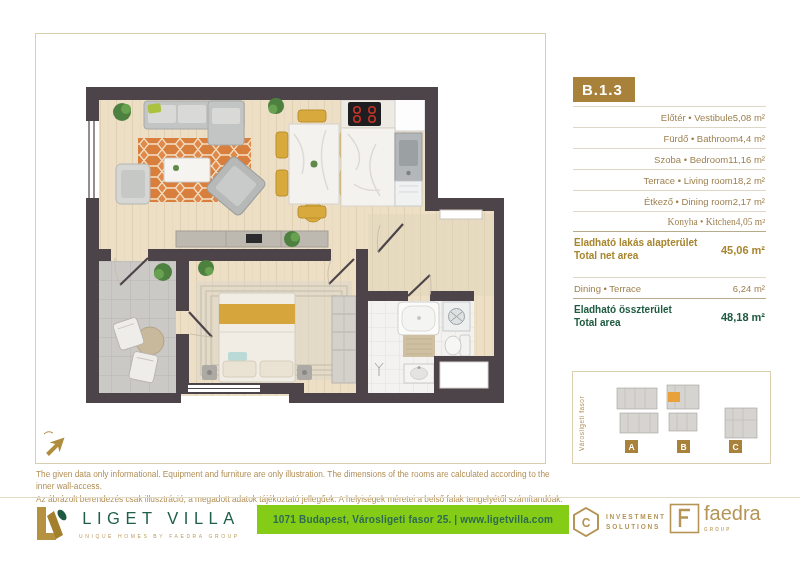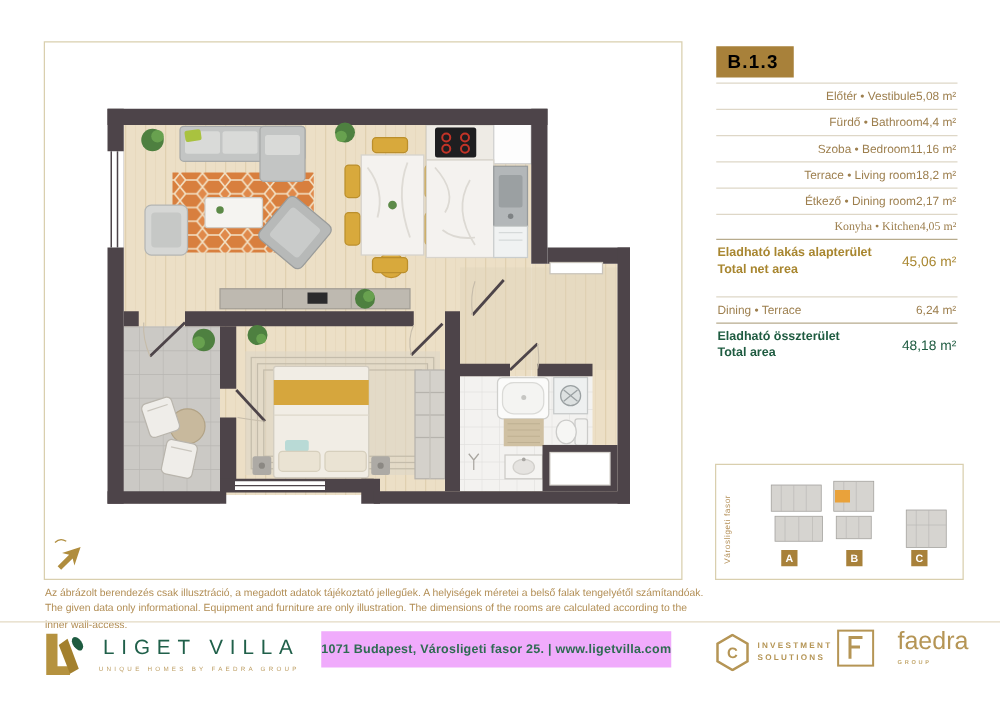--- a/index.html
+++ b/index.html
@@ -9,37 +9,37 @@
     -webkit-font-smoothing:antialiased;
   }
   
   .plan-frame{
     position:absolute;left:35px;top:33px;width:509px;height:429px;
     border:1px solid #d9cfae;background:#fff;
   }
   
   .unit-col{position:absolute;left:573px;top:37px;width:193px;}
   .unit-badge{
-    display:inline-block;background:#a8813a;color:#000000;font-weight:bold;
-    font-size:15px;letter-spacing:1px;padding:4px 12px 4px 9px;margin-bottom:4px;
+    display:inline-block;background:#a8813a;color:#ffffff;font-weight:bold;
+    font-size:15px;letter-spacing:1px;padding:4px 12px 4px 9px;margin-bottom:4px;margin-top:40px;
   }
   .room-rows{border-top:1px solid #ded7c7;}
   .room-row{
     display:flex;justify-content:flex-end;align-items:center;
     padding:4.5px 1px;font-size:9.5px;color:#9d7f4e;
     border-bottom:1px solid #ded7c7;
   }
   .room-row:nth-last-child(1){border-bottom:1px solid #b7ab8d;font-family:Liberation Serif, serif;}
   .room-row .area{color:#9d7f4e;}
   .total-block{
     display:flex;justify-content:space-between;align-items:center;
     padding:5px 1px 6px 1px;
   }
   .total-block .lbl{font-size:10px;font-weight:bold;line-height:1.25;}
-  .total-block .val{font-size:11px;font-weight:normal;}
+  .total-block .val{font-size:11px;font-weight:bold;}
   .total-net{color:#a8862f;}
   .total-net .lbl,.total-net .val{color:#a8862f;}
   .terrace-row{
     display:flex;justify-content:space-between;align-items:center;
     margin-top:9px;padding:4.5px 1px;font-size:9.5px;color:#9d7f4e;
     border-top:1px solid #ded7c7;border-bottom:1px solid #b7ab8d;
   }
   .total-grand{color:#1e5b40;}
   .total-grand .lbl,.total-grand .val{color:#1e5b40;}
   
@@ -52,26 +52,26 @@
     position:absolute;left:36px;top:468px;width:530px;
     font-size:8.3px;line-height:1.5;color:#b28e55;
   }
   
   .footer-line{position:absolute;left:0;top:497px;width:800px;height:1px;background:#e3dac4;}
   .lv-logo{position:absolute;left:30px;top:501px;}
   .brand-block{position:absolute;left:79px;top:509px;text-align:right;}
   .brand-name{font-size:16.5px;letter-spacing:5.5px;color:#20604a;font-weight:400;white-space:nowrap;}
   .brand-tagline{font-size:5px;letter-spacing:2.6px;color:#bd9d61;margin-top:5px;white-space:nowrap;}
   .address-pill{
-    position:absolute;left:257px;top:505px;background:#f0abfc;color:#2e6b52;
-    font-size:10px;font-weight:bold;padding:9px 0;white-space:nowrap;letter-spacing:.2px;
+    position:absolute;left:257px;top:505px;background:#84cc16;color:#2e6b52;
+    font-size:10px;font-weight:bold;padding:9px 16px;white-space:nowrap;letter-spacing:.2px;
   }
   .is-logo{position:absolute;left:572px;top:507px;display:flex;align-items:center;gap:6px;}
   .is-text{font-size:6.5px;letter-spacing:1.8px;color:#b59555;line-height:1.6;font-weight:bold;}
-  .faedra-logo{position:absolute;left:669px;top:503px;display:flex;align-items:flex-start;gap:18px;}
+  .faedra-logo{position:absolute;left:669px;top:503px;display:flex;align-items:flex-start;gap:4px;}
   .faedra-name{font-size:20px;color:#b59555;font-weight:400;line-height:1;}
   .faedra-sub{font-size:4.5px;letter-spacing:2.2px;color:#c3a86e;margin-top:4px;font-weight:bold;}
 </style>
 </head>
 <body>
 
 <div class="plan-frame">
 <svg viewBox="0 0 508 428" width="508" height="428">
   <defs>
     <pattern id="wood" width="16" height="428" patternUnits="userSpaceOnUse">
@@ -366,22 +366,22 @@
     <text x="58.5" y="77.8" font-size="8.5" font-weight="bold" fill="#ffffff" text-anchor="middle">A</text>
     <rect x="104" y="68" width="13" height="13" fill="#a8813a"></rect>
     <text x="110.5" y="77.8" font-size="8.5" font-weight="bold" fill="#ffffff" text-anchor="middle">B</text>
     <rect x="156" y="68" width="13" height="13" fill="#a8813a"></rect>
     <text x="162.5" y="77.8" font-size="8.5" font-weight="bold" fill="#ffffff" text-anchor="middle">C</text>
   </g>
 </svg>
 </div>
 
 <div class="disclaimer">
+  <div>The given data only informational. Equipment and furniture are only illustration. The dimensions of the rooms are calculated according to the inner wall-access.</div>
   <div>Az ábrázolt berendezés csak illusztráció, a megadott adatok tájékoztató jellegűek. A helyiségek méretei a belső falak tengelyétől számítandóak.</div>
-  <div>The given data only informational. Equipment and furniture are only illustration. The dimensions of the rooms are calculated according to the inner wall-access.</div>
 </div>
 
 <div class="footer-line"></div>
 
 <svg class="lv-logo" width="44" height="46" viewBox="0 0 44 46">
   <path d="M7,6 h9 v26 h10 v7 H7 Z" fill="#b5923f"></path>
   <polygon points="17,15 24,10 33,34 26,38" fill="#a3802e"></polygon>
   <ellipse cx="32" cy="14" rx="3.6" ry="6" fill="#1e5b40" transform="rotate(-35 32 14)"></ellipse>
 </svg>
 

